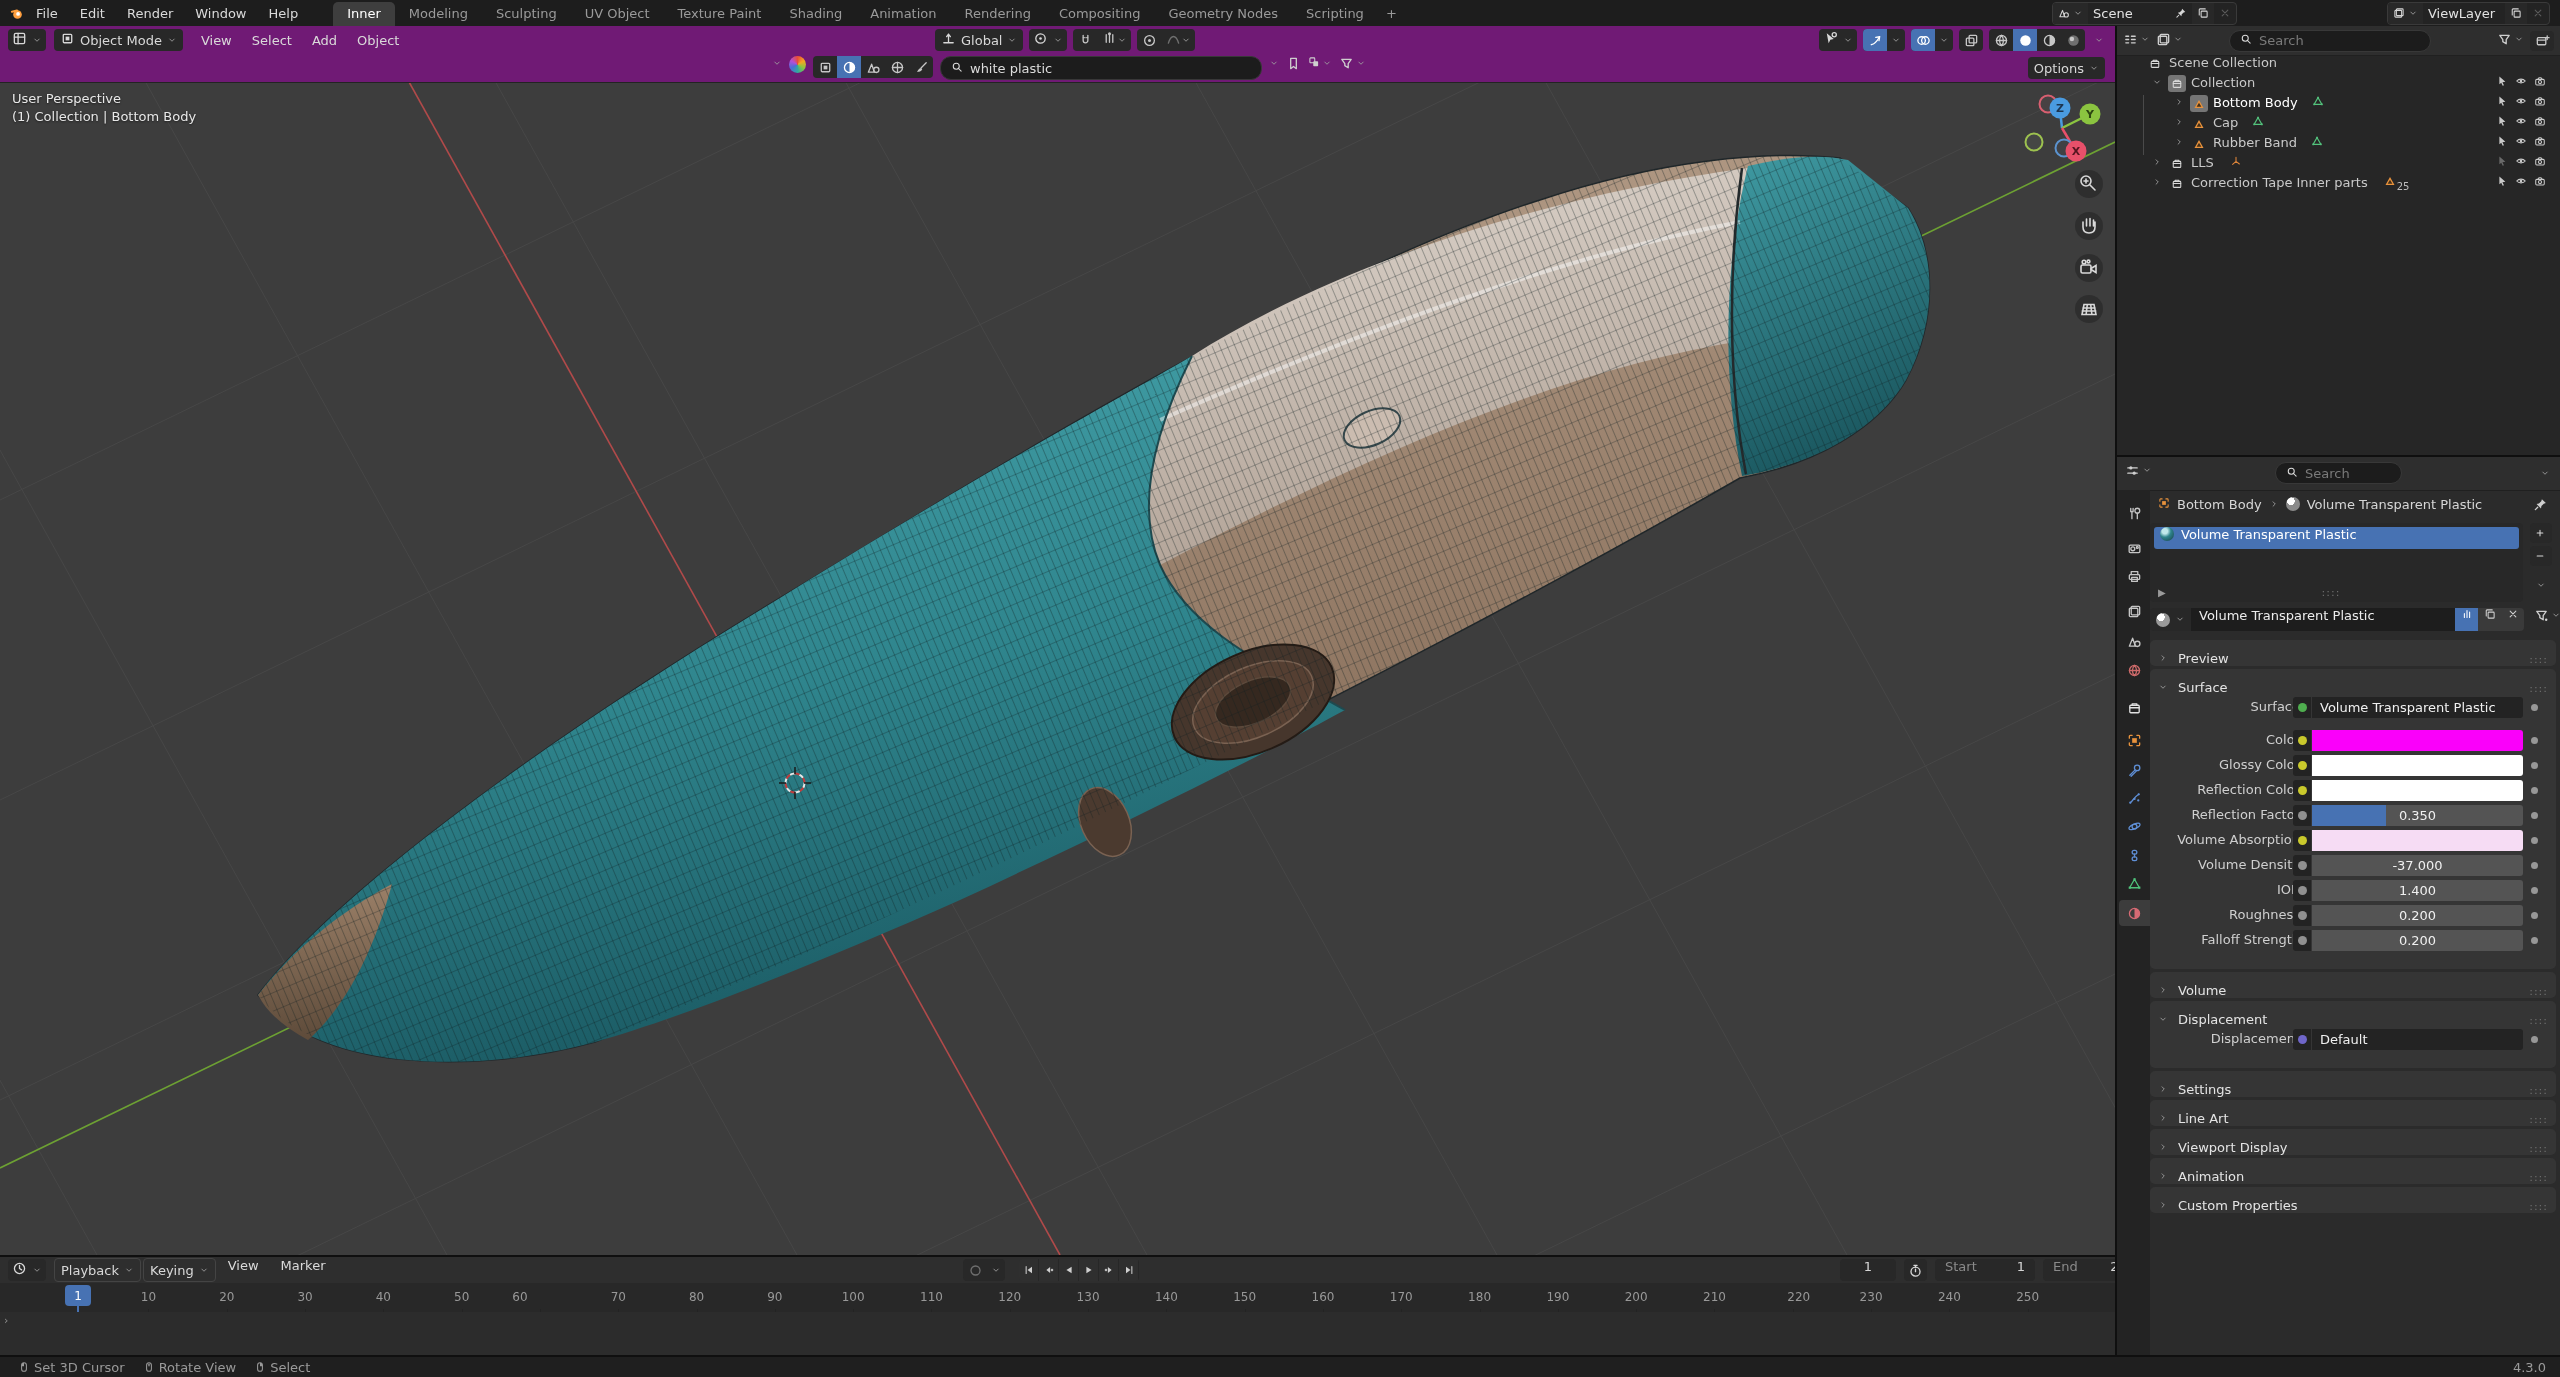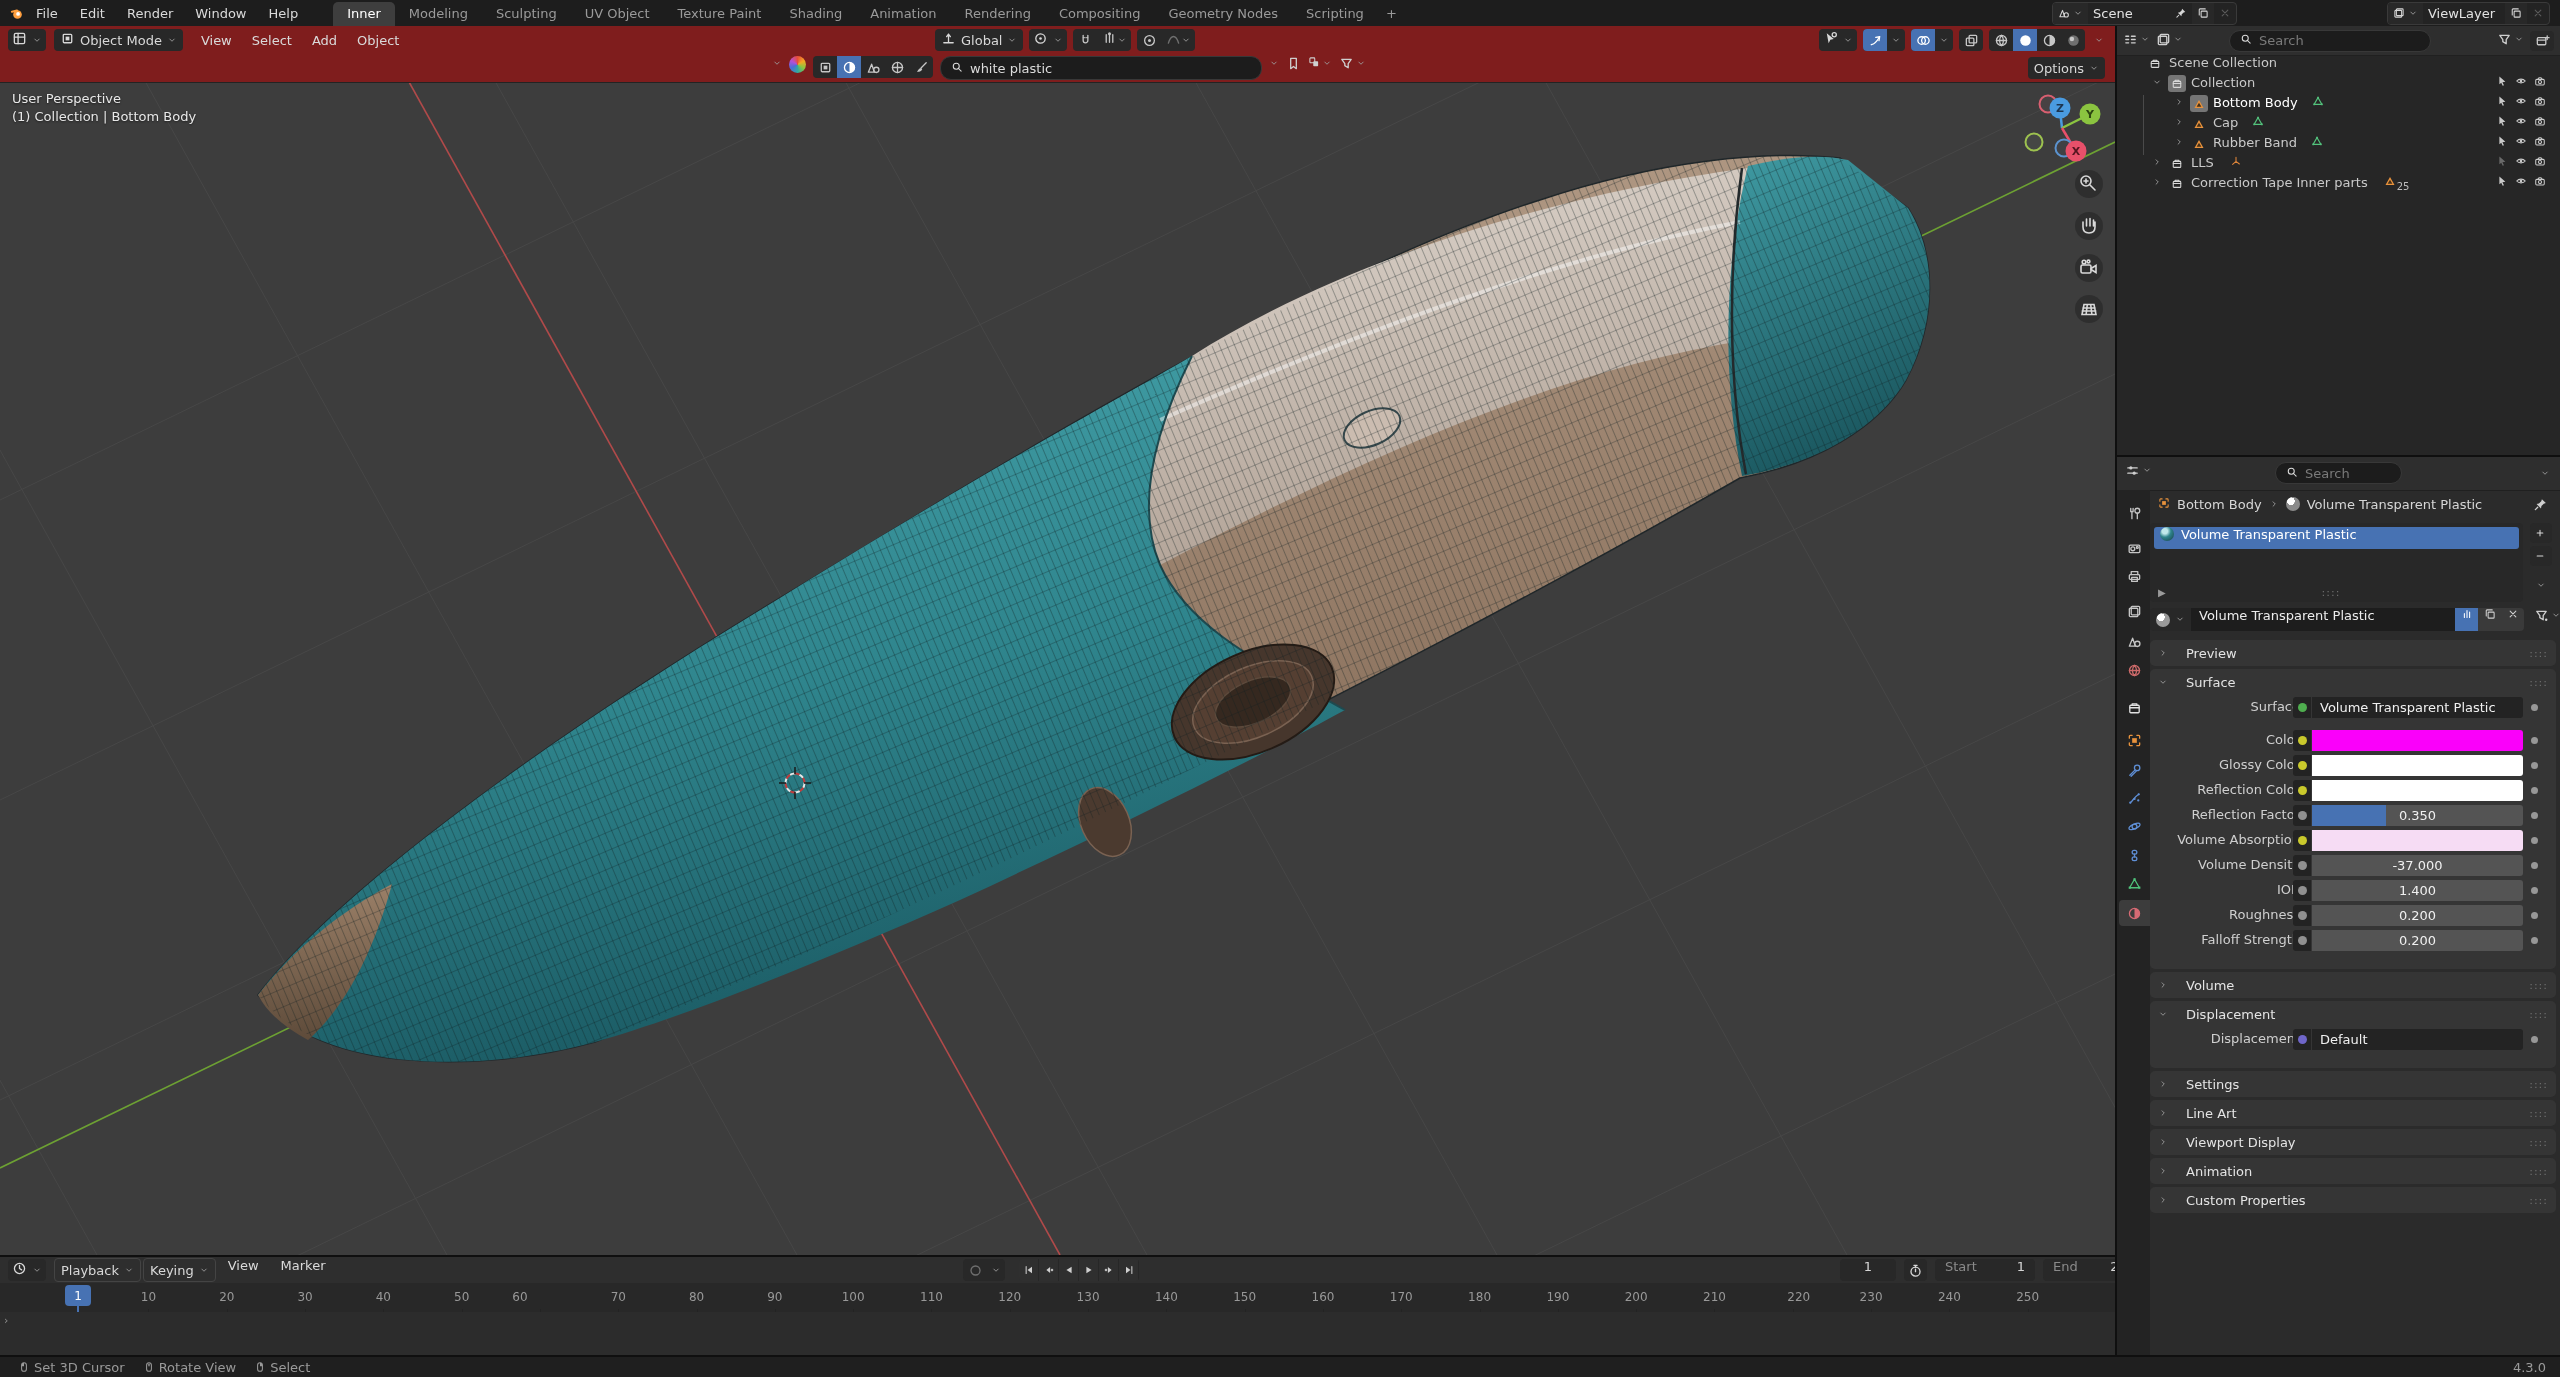--- a/index.html
+++ b/index.html
@@ -17,21 +17,21 @@
   .tabs{display:flex;align-items:flex-end;height:26px;margin-left:24px}
   .tab{padding:4px 14px 5px;color:#9a9a9a;border-radius:5px 5px 0 0}
   .tab.active{background:#3e3e3e;color:#fff}
   .tab.newtab{color:#9a9a9a;padding:4px 8px 5px}
   .idblock{display:flex;align-items:center;height:21px;background:#232323;border:1px solid #3a3a3a;border-radius:4px;overflow:hidden}
   .idblock .seg{display:flex;align-items:center;gap:3px;padding:0 5px;height:100%}
   .idblock .seg.dark{background:#282828}
   .idblock .name{min-width:72px;color:#e2e2e2}
   
   #viewport{left:0;top:26px;width:2115px;height:1229px;background:#3d3d3d}
-  .vphdr{position:absolute;left:0;width:2115px;height:28px;background:#7f1d1d;display:flex;align-items:center;z-index:3}
+  .vphdr{position:absolute;left:0;width:2115px;height:28px;background:#701a75;display:flex;align-items:center;z-index:3}
   .vphdr.r1{top:0;border-bottom:1px solid #272727}
   .vphdr.r2{top:28px;border-bottom:1px solid #232323}
   .btn{display:flex;align-items:center;gap:5px;background:#282828;border-radius:4px;height:22px;padding:0 6px;color:#d8d8d8}
   .btn.icon{padding:0 4px}
   .menu-txt{padding:0 10px;color:#dadada}
   .tglgroup{display:flex;height:22px;border-radius:4px;overflow:hidden;background:#282828}
   .tgl{display:flex;align-items:center;justify-content:center;width:24px;height:22px;color:#c6c6c6}
   .tgl.on{background:var(--accent);color:#fff}
   .tgl.dim{color:#6f6f6f}
   .searchpill{display:flex;align-items:center;gap:7px;background:#1c1c1c;border:1px solid #383838;border-radius:11px;height:22px;padding:0 10px;color:#dcdcdc}
@@ -46,21 +46,21 @@
   .otl-iconbg{display:flex;align-items:center;justify-content:center;width:18px;height:17px;border-radius:3px}
   .otl-iconbg.hl{background:#757575}
   .otl-right{position:absolute;display:flex;gap:7px;right:14px;color:#c9c9c9}
   
   #props{left:2117px;top:457px;width:443px;height:898px;background:#2b2b2b}
   #props .hdr{position:absolute;left:0;top:0;width:100%;height:33px;background:#2e2e2e;border-bottom:1px solid #202020}
   #ptabs{position:absolute;left:0;top:33px;width:33px;height:865px;background:#232323}
   .ptab{position:absolute;left:2px;width:31px;height:26px;display:flex;align-items:center;justify-content:center;border-radius:4px 0 0 4px}
   .ptab.active{background:#3c3c3c}
   .panel{position:absolute;left:33px;background:#353535;border-radius:5px;width:406px}
-  .panel .phead{display:flex;align-items:center;gap:18px;height:26px;padding:0 8px;color:#e4e4e4}
+  .panel .phead{display:flex;align-items:flex-end;gap:10px;height:26px;padding:0 8px;color:#e4e4e4}
   .grip{margin-left:auto;color:#707070;font-size:11px;letter-spacing:1px}
   .prow{position:absolute;height:25px}
   .plabel{position:absolute;right:256px;top:4px;width:200px;text-align:right;color:#cfcfcf;white-space:nowrap}
   .pfield{position:absolute;left:162px;top:2px;width:211px;height:21px;border-radius:0 3px 3px 0;display:flex;align-items:center;justify-content:center;color:#f0f0f0}
   .socket{position:absolute;left:143px;top:2px;width:18px;height:21px;background:#232323;border-radius:3px 0 0 3px;display:flex;align-items:center;justify-content:center}
   .socket i{width:9px;height:9px;border-radius:50%;display:block}
   .decor{position:absolute;left:381px;top:9px;width:7px;height:7px;border-radius:50%;background:#979797}
   .menu-field{background:#232323;justify-content:flex-start;gap:7px;padding-left:8px;box-sizing:border-box}
   .num-field{background:#545454}
   .slider-field{background:#545454;overflow:hidden;position:relative}

